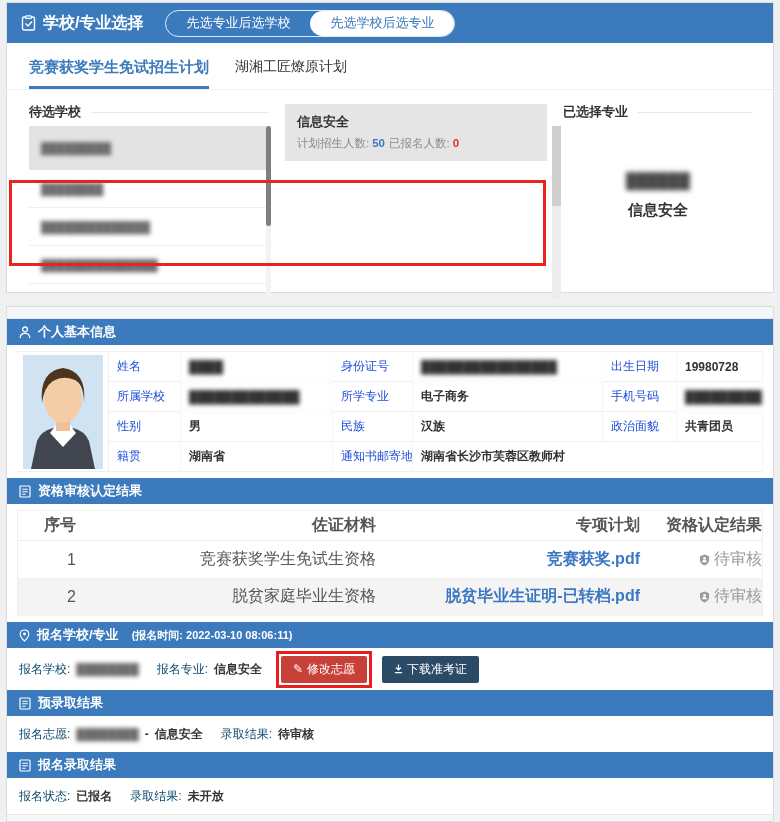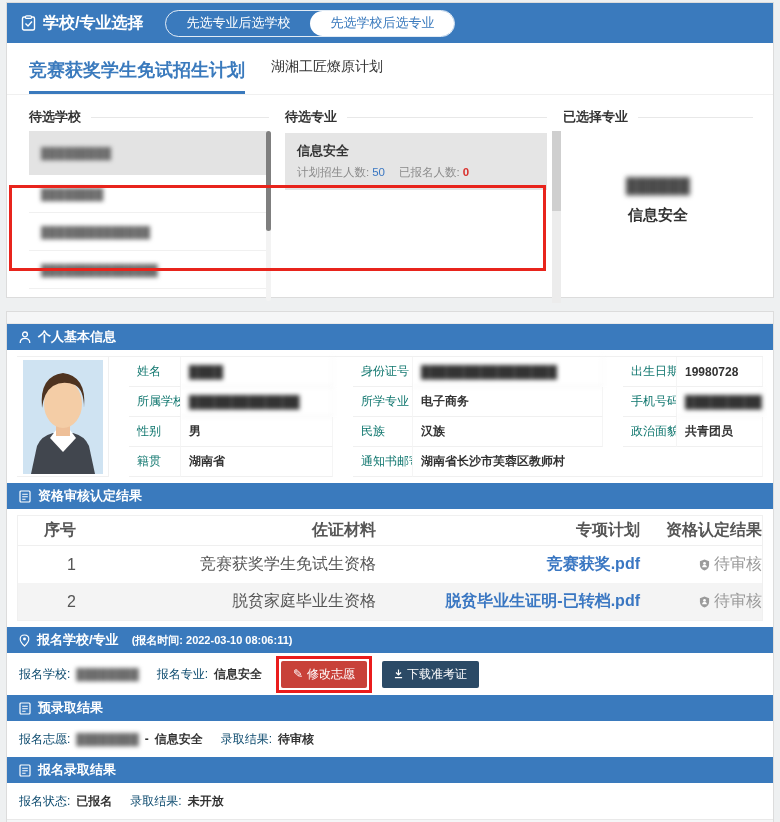--- a/index.html
+++ b/index.html
@@ -9,21 +9,21 @@
 
   
   .topbar { height:40px; background:#3a7abd; display:flex; align-items:center; padding:0 14px; gap:22px; }
   .topbar-title { color:#fff; font-size:16px; font-weight:bold; display:flex; align-items:center; gap:7px; }
   .pill-group { display:flex; border:1px solid rgba(255,255,255,.85); border-radius:15px; height:27px; align-items:stretch; }
   .pill { border:none; background:transparent; color:#fff; font-size:13px; padding:0 20px; border-radius:15px; cursor:pointer; font-family:inherit; }
   .pill.active { background:#fff; color:#3a7abd; }
 
   .plan-tabs { display:flex; gap:26px; padding:15px 22px 0 22px; border-bottom:1px solid #f0f0f0; }
   .plan-tab { font-size:14px; color:#333; padding-bottom:9px; cursor:pointer; }
-  .plan-tab.active { color:#3a7abd; font-weight:bold; font-size:18px; border-bottom:3px solid #3a7abd; }
+  .plan-tab.active { color:#3a7abd; font-weight:bold; font-size:15px; border-bottom:3px solid #3a7abd; }
 
   .columns { display:flex; padding:10px 20px 4px 22px; height:202px; position:relative; }
   .col { position:relative; }
   .col-header { display:flex; align-items:center; gap:10px; font-size:13px; font-weight:bold; color:#333; height:24px; }
   .col-header::after { content:""; flex:1; height:1px; background:#e8e8e8; }
   .col-schools { width:240px; }
   .col-majors  { width:262px; margin-left:16px; }
   .col-selected{ flex:1; margin-left:16px; }
 
   .school-list { margin-top:2px; }
@@ -31,40 +31,40 @@
   .school-item.selected { background:#e3e3e3; height:44px; line-height:44px; border-bottom:none; }
   .masked { filter: blur(2.2px); color:#6d6d6d; font-size:11px; letter-spacing:0px; }
   .scrollbar-thin { position:absolute; right:-2px; top:26px; width:5px; height:170px; background:#f3f3f3; border-radius:3px; }
   .scrollbar-thin .thumb { width:5px; height:100px; background:#7f7f7f; border-radius:3px; }
   .scrollbar-wide { position:absolute; right:-14px; top:26px; width:9px; height:172px; background:#ececec; }
   .scrollbar-wide .thumb { width:9px; height:80px; background:#cfcfcf; }
 
   .major-item { background:#e5e5e5; margin-top:4px; padding:9px 12px 10px 12px; cursor:pointer; }
   .major-name { font-size:13px; color:#333; font-weight:bold; }
   .major-stats { margin-top:5px; font-size:11.5px; color:#8a8a8a; }
-  .major-stats .num-blue { color:#3a77c2; font-weight:normal; margin:0 14px 0 3px; }
+  .major-stats .num-blue { color:#3a77c2; font-weight:bold; margin:0 4px 0 3px; }
   .major-stats .num-red  { color:#d9302c; font-weight:bold; margin-left:3px; }
 
   .selected-content { margin-top:48px; text-align:center; }
   .sel-school-masked { filter: blur(2.6px); color:#4a4a4a; font-size:15px; font-weight:bold; }
   .sel-major { margin-top:12px; font-size:15px; font-weight:bold; color:#333; }
 
   .red-box-main { position:absolute; left:2px; top:90px; width:537px; height:86px; border:3px solid #e8241c; pointer-events:none; z-index:5; }
 
   
   .card-bottom { margin-top:13px; }
   .strip-top { height:12px; background:#f5f6f7; border-bottom:1px solid #e9e9e9; }
   .strip-bottom { height:7px; background:#f5f6f7; border-top:1px solid #e9e9e9; }
   .sec-header { height:26px; background:#3a7abd; color:#fff; display:flex; align-items:center; gap:7px; padding:0 12px; font-size:13px; font-weight:bold; }
   .sec-note { font-size:11px; font-weight:bold; margin-left:6px; }
 
   .info-grid { display:grid; margin:6px 10px; grid-template-columns: 92px 72px 152px 80px 190px 74px 1fr;
                grid-template-rows: repeat(4, 30px); border-top:1px solid #f0f0f0; }
   .ig-cell { display:flex; align-items:center; padding:0 8px; font-size:12px; border-bottom:1px solid #f0f0f0; border-right:1px solid #f5f5f5; overflow:hidden; white-space:nowrap; }
-  .ig-label { color:#0f766e;margin-left:20px; }
+  .ig-label { color:#1d4ed8; }
   .ig-value { color:#333; font-weight:bold; }
   .ig-value.masked { font-weight:normal; }
   .addr-span { grid-column: 5 / 8; }
   .avatar-cell { grid-row:1 / 5; display:flex; align-items:center; justify-content:center; border-right:1px solid #f0f0f0; border-bottom:1px solid #f0f0f0; }
 
   .q-table { margin:6px 10px; border:1px solid #f0f0f0; }
   .q-row { display:grid; grid-template-columns: 58px 300px 1fr 122px; align-items:center; }
   .q-row.head { height:30px; color:#555; font-weight:bold; border-bottom:1px solid #efefef; }
   .q-row.r1 { height:37px; }
   .q-row.r2 { height:37px; background:#f4f4f4; }
@@ -125,23 +125,20 @@
           <div class="school-item"><span class="masked">████████</span></div>
           <div class="school-item"><span class="masked">██████████████</span></div>
           <div class="school-item"><span class="masked">███████████████</span></div>
         </div>
         <div class="scrollbar-thin">
             <div class="thumb"></div>
           </div>
       </div>
 
       <div class="col col-majors">
-        <div class="col-header">
-          <span>待选专业</span>
-        </div>
         <div class="major-item">
           <div class="major-name">信息安全</div>
           <div class="major-stats">
             <span>计划招生人数:</span><span class="num-blue">50</span><span>已报名人数:</span><span class="num-red">0</span>
           </div>
         </div>
         <div class="scrollbar-wide">
             <div class="thumb"></div>
           </div>
       </div>

